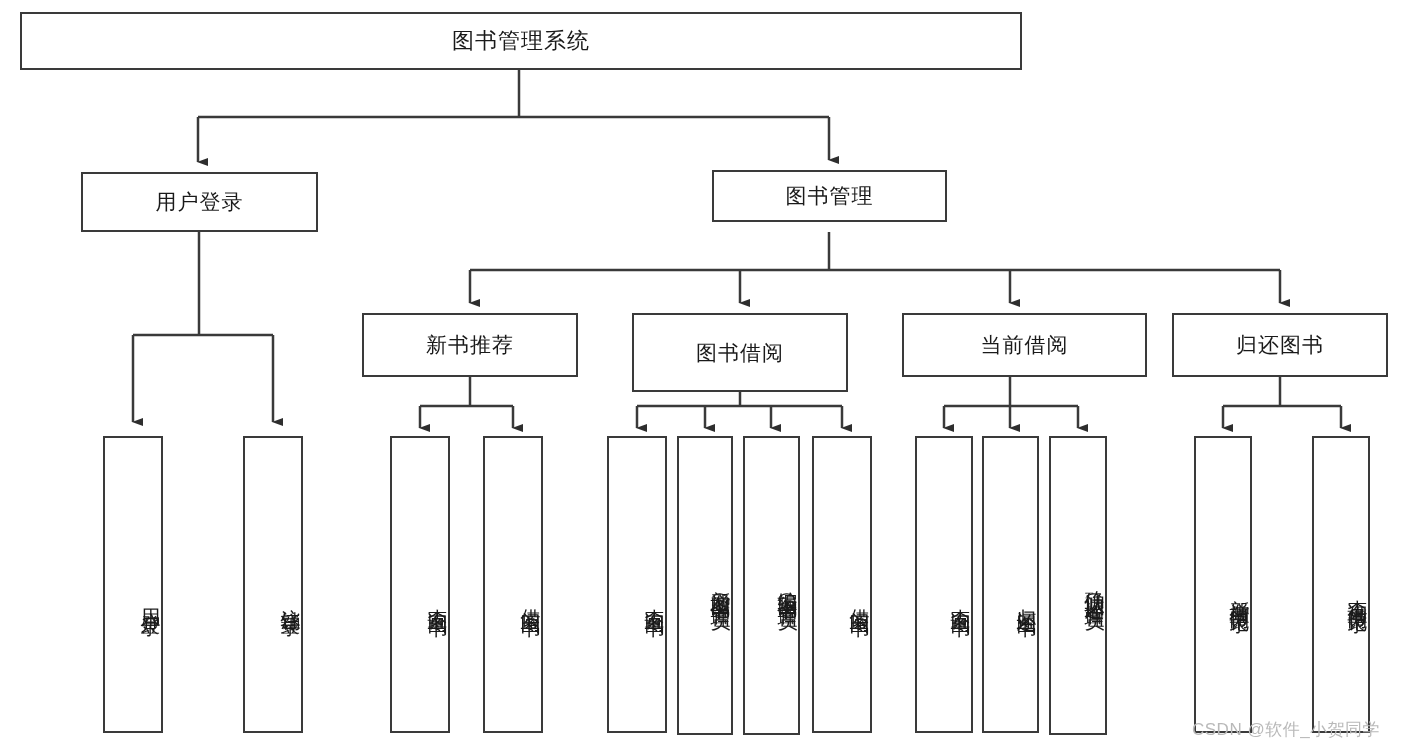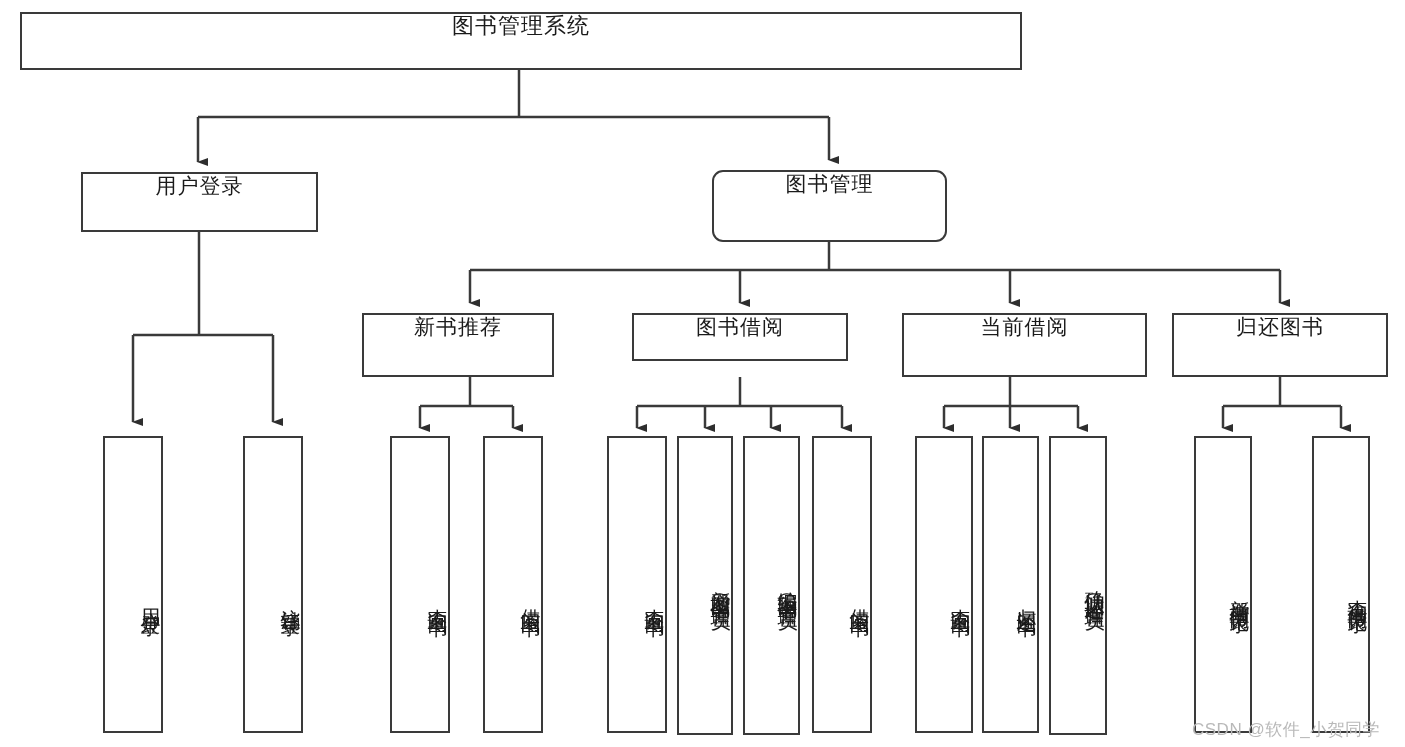--- a/index.html
+++ b/index.html
@@ -24,21 +24,21 @@
     width: 1405px;
     height: 747px;
     pointer-events: none;
   }
   .node {
     position: absolute;
     box-sizing: border-box;
     background: #ffffff;
     border: 2px solid #3a3a3a;
     display: flex;
-    align-items: flex-start;
+    align-items: center;
     justify-content: center;
     color: #1a1a1a;
   }
   .node.h {
     font-size: 21px;
     letter-spacing: 1px;
     line-height: 1.1;
   }
   .node.root {
     font-size: 22px;
@@ -116,28 +116,28 @@
     </g>
   </svg>
 
   <div class="node h root" style="left:20px; top:12px; width:1002px; height:58px;">
     <span>图书管理系统</span>
   </div>
 
   <div class="node h" style="left:81px; top:172px; width:237px; height:60px;">
     <span>用户登录</span>
   </div>
-  <div class="node h" style="left:712px; top:170px; width:235px; height:72px;border-radius:11px;">
+  <div class="node h" style="left:712px; top:170px; width:235px; height:52px;">
     <span>图书管理</span>
   </div>
 
-  <div class="node h" style="left:362px; top:313px; width:192px; height:64px;">
+  <div class="node h" style="left:362px; top:313px; width:216px; height:64px;">
     <span>新书推荐</span>
   </div>
-  <div class="node h" style="left:632px; top:313px; width:216px; height:48px;">
+  <div class="node h" style="left:632px; top:313px; width:216px; height:79px;">
     <span>图书借阅</span>
   </div>
   <div class="node h" style="left:902px; top:313px; width:245px; height:64px;">
     <span>当前借阅</span>
   </div>
   <div class="node h" style="left:1172px; top:313px; width:216px; height:64px;">
     <span>归还图书</span>
   </div>
 
   <div class="node v" style="left:103px; top:436px; width:60px; height:297px;">

